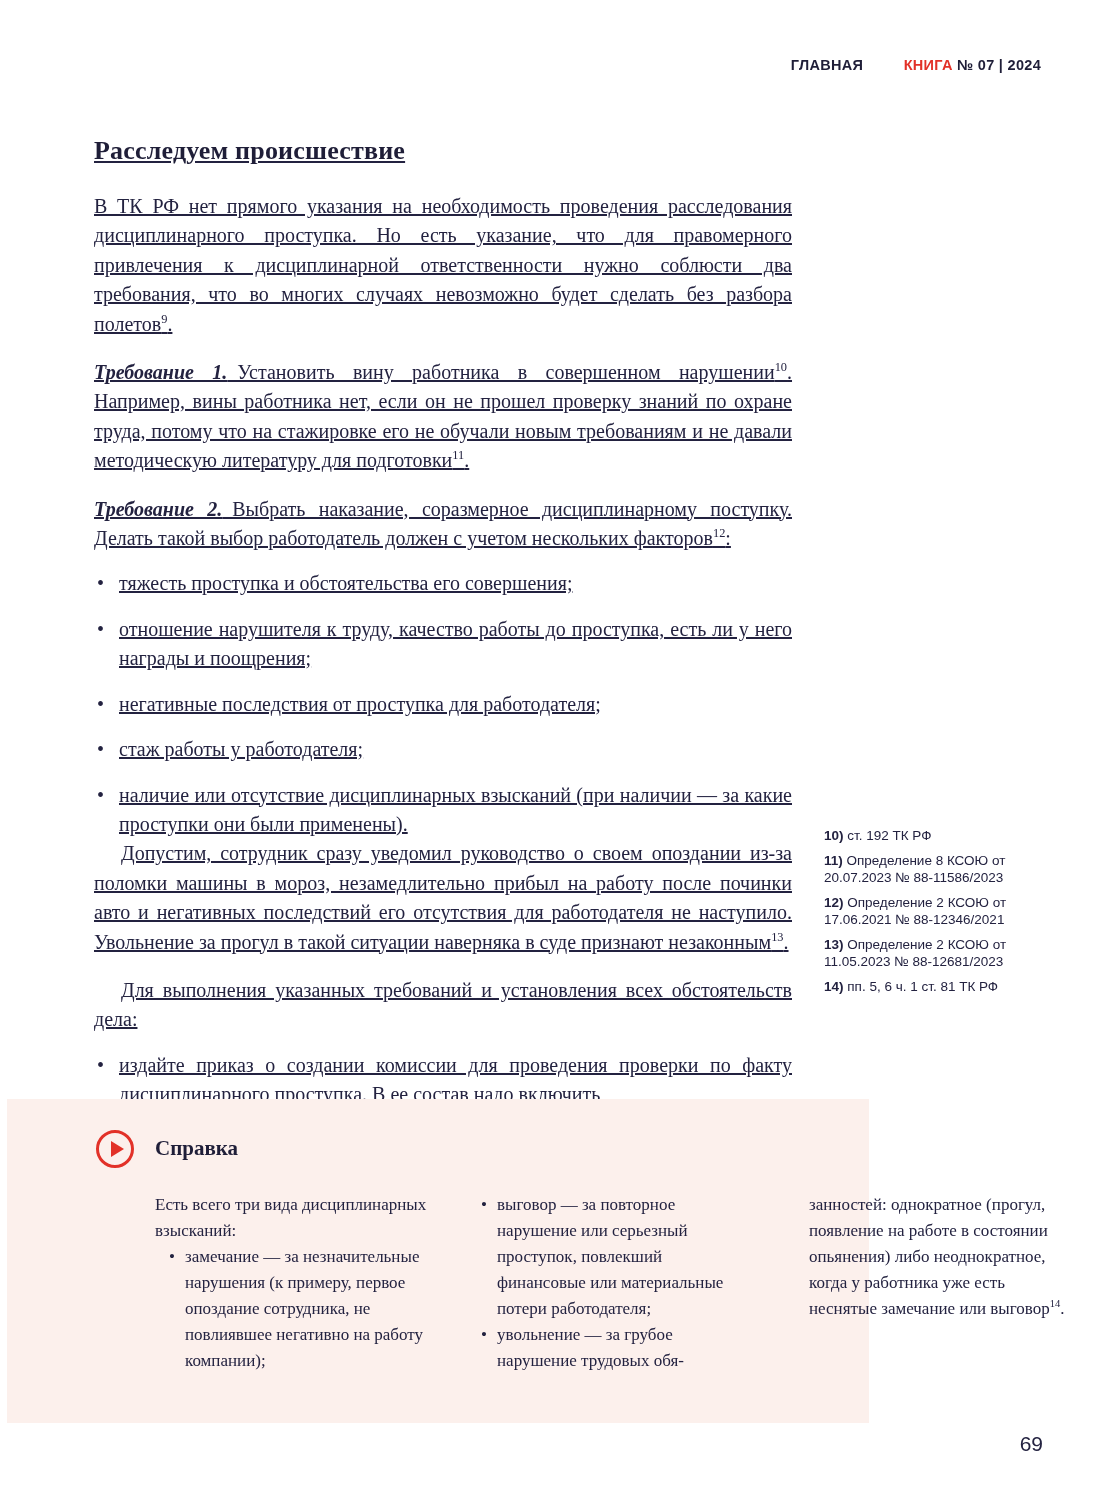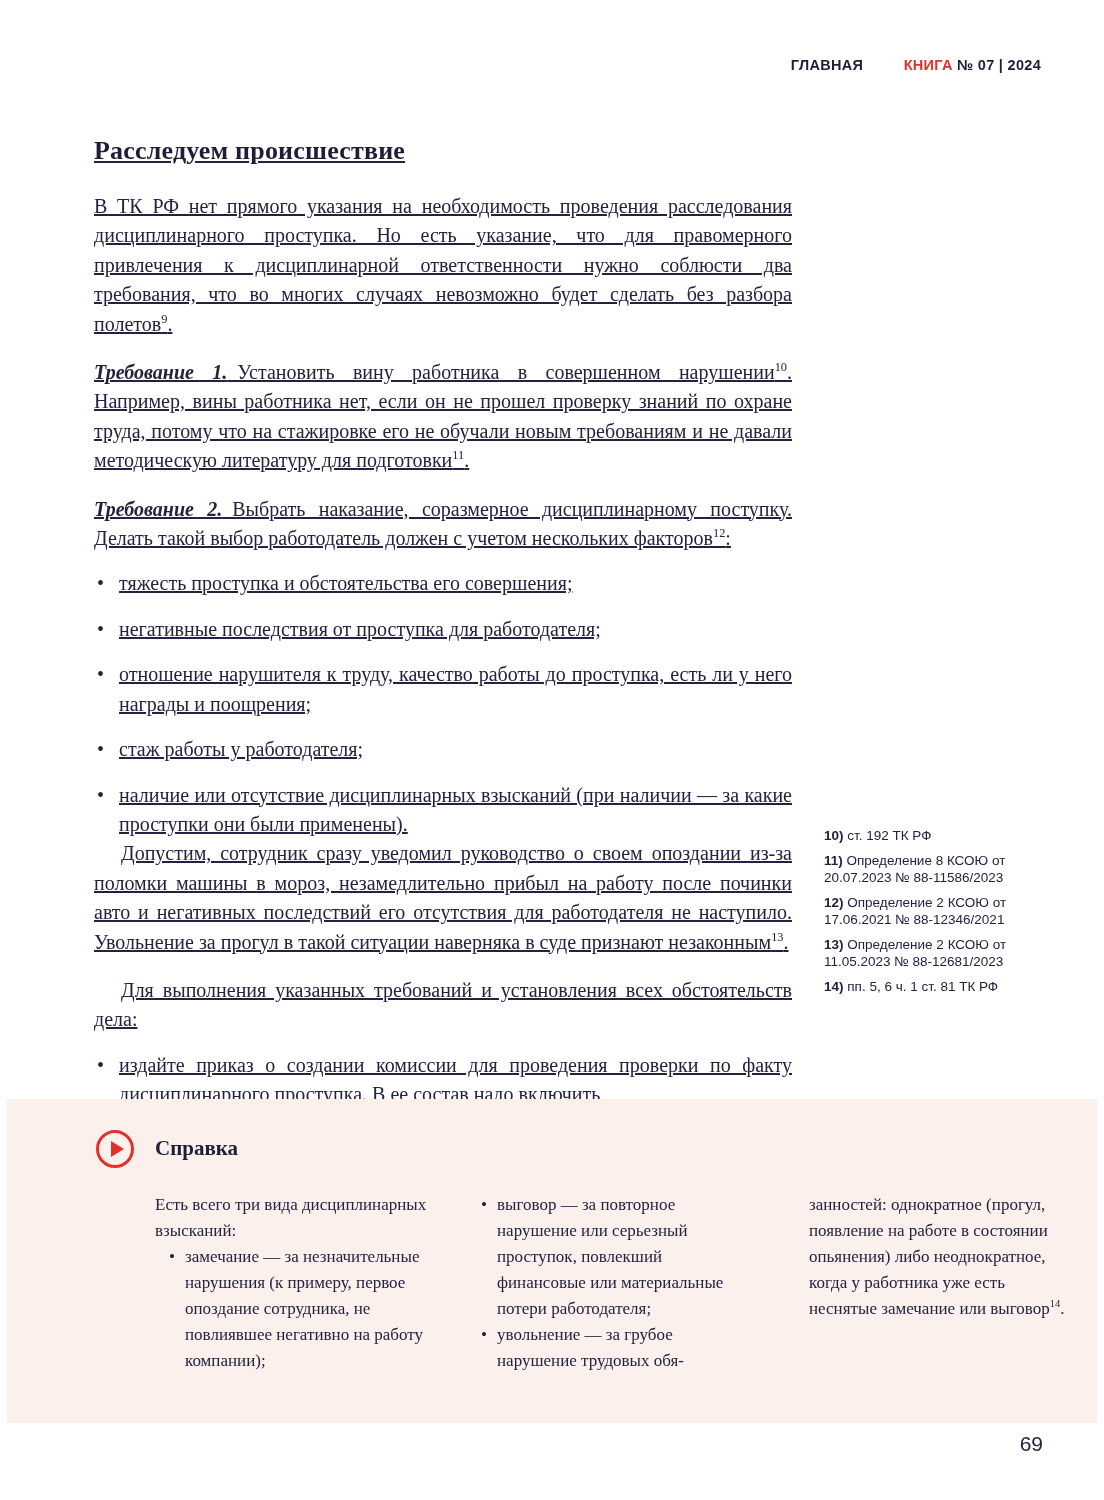--- a/index.html
+++ b/index.html
@@ -34,21 +34,21 @@
   
   .footnotes {
     position:absolute; left:824px; top:827px; width:228px;
     font-family:"Liberation Sans", sans-serif;
     font-size:13.5px; line-height:17.5px; color:#232240;
   }
   .fn { margin-bottom:7px; }
   .fn b { font-weight:bold; }
   
   .spravka {
-    position:absolute; left:7px; top:1099px; width:1090px; height:324px;
+    position:absolute; left:7px; top:1099px; width:862px; height:324px;
     background:#fcf0ec;
   }
   .spravka-icon {
     position:absolute; left:89px; top:31px; width:38px; height:38px;
     border:3px solid #e23128; border-radius:50%; background:transparent;
   }
   .spravka-icon .tri {
     position:absolute; left:12px; top:8px; width:0; height:0;
     border-left:13px solid #e23128;
     border-top:8px solid transparent; border-bottom:8px solid transparent;
@@ -88,22 +88,22 @@
     <h1 class="title">Расследуем происшествие</h1>
 
     <p class="para">В ТК РФ нет прямого указания на необходимость проведения рассле­дования дисциплинарного проступка. Но есть указание, что для пра­вомерного привлечения к дисциплинарной ответственности нужно соблюсти два требования, что во многих случаях невозможно будет сделать без разбора полетов<sup>9</sup>.</p>
 
     <p class="para spaced"><span class="lead">Требование 1.</span> Установить вину работника в совершенном наруше­нии<sup>10</sup>. Например, вины работника нет, если он не прошел проверку зна­ний по охране труда, потому что на стажировке его не обучали новым требованиям и не давали методическую литературу для подготовки<sup>11</sup>.</p>
 
     <p class="para spaced"><span class="lead">Требование 2.</span> Выбрать наказание, соразмерное дисциплинарно­му поступку. Делать такой выбор работодатель должен с учетом не­скольких факторов<sup>12</sup>:</p>
 
     <ul class="bullets">
       <li>тяжесть проступка и обстоятельства его совершения;</li>
+      <li>отношение нарушителя к труду, качество работы до проступка, есть ли у него награды и поощрения;</li>
       <li>негативные последствия от проступка для работодателя;</li>
-      <li>отношение нарушителя к труду, качество работы до проступка, есть ли у него награды и поощрения;</li>
       <li>стаж работы у работодателя;</li>
       <li>наличие или отсутствие дисциплинарных взысканий (при нали­чии — за какие проступки они были применены).</li>
     </ul>
 
     <p class="para indent">Допустим, сотрудник сразу уведомил руководство о своем опоз­дании из-за поломки машины в мороз, незамедлительно прибыл на работу после починки авто и негативных последствий его отсут­ствия для работодателя не наступило. Увольнение за прогул в такой ситуации наверняка в суде признают незаконным<sup>13</sup>.</p>
 
     <p class="para indent spaced">Для выполнения указанных требований и установления всех об­стоятельств дела:</p>
 
     <ul class="bullets">
       <li>издайте приказ о создании комиссии для проведения проверки по факту дисциплинарного проступка. В ее состав надо включить</li>

